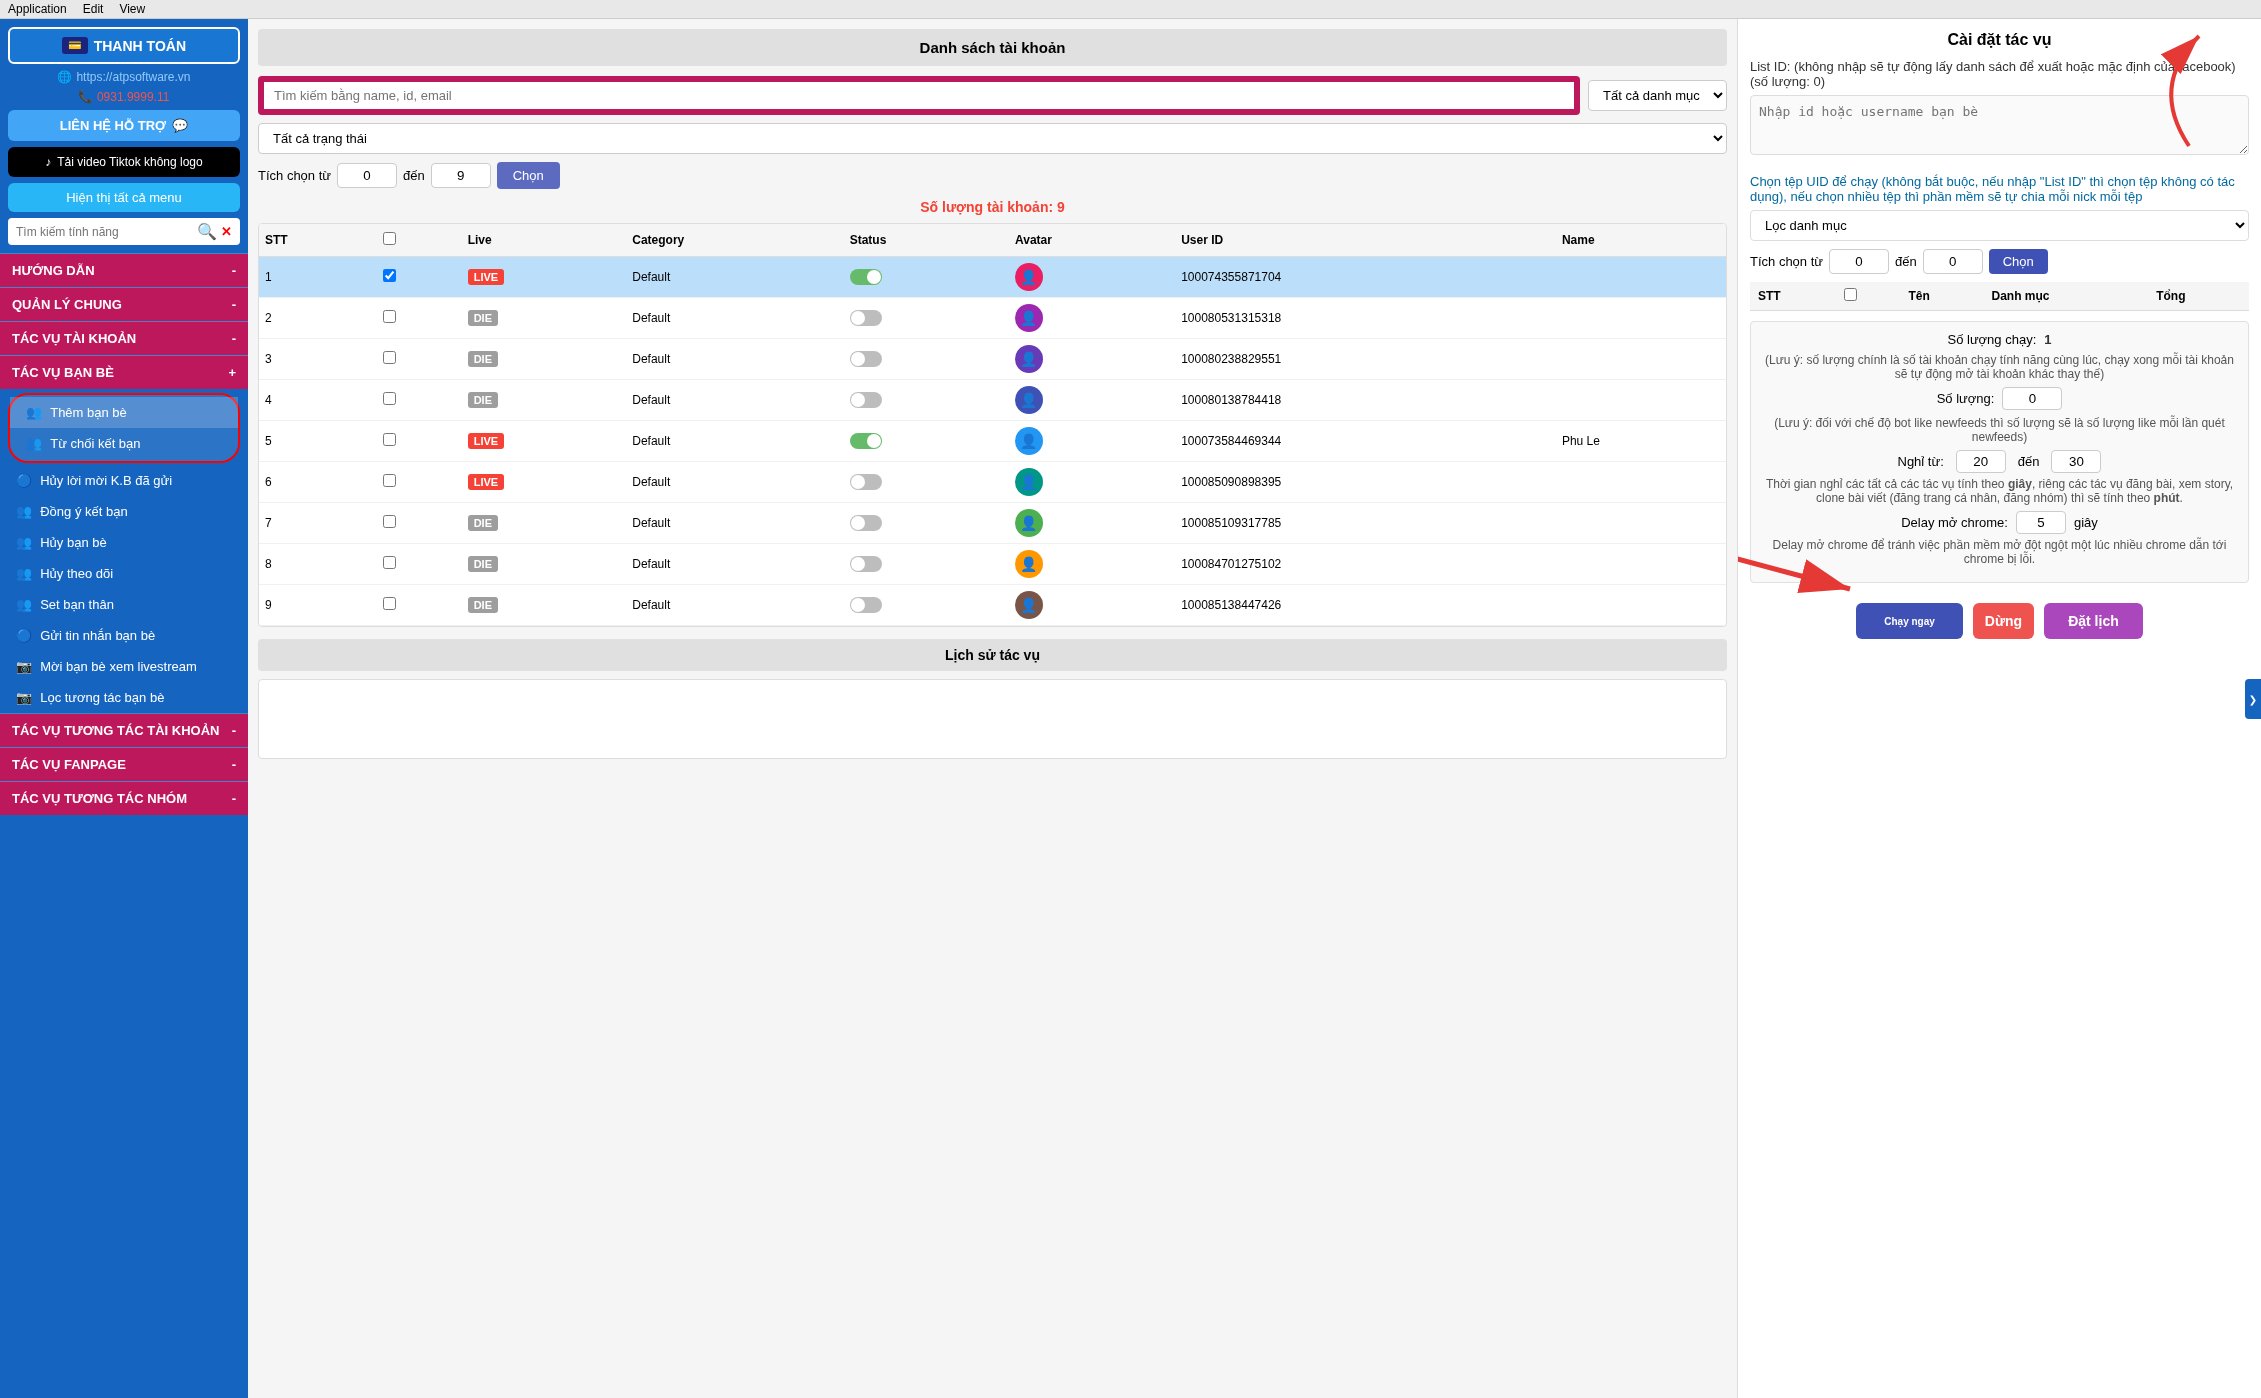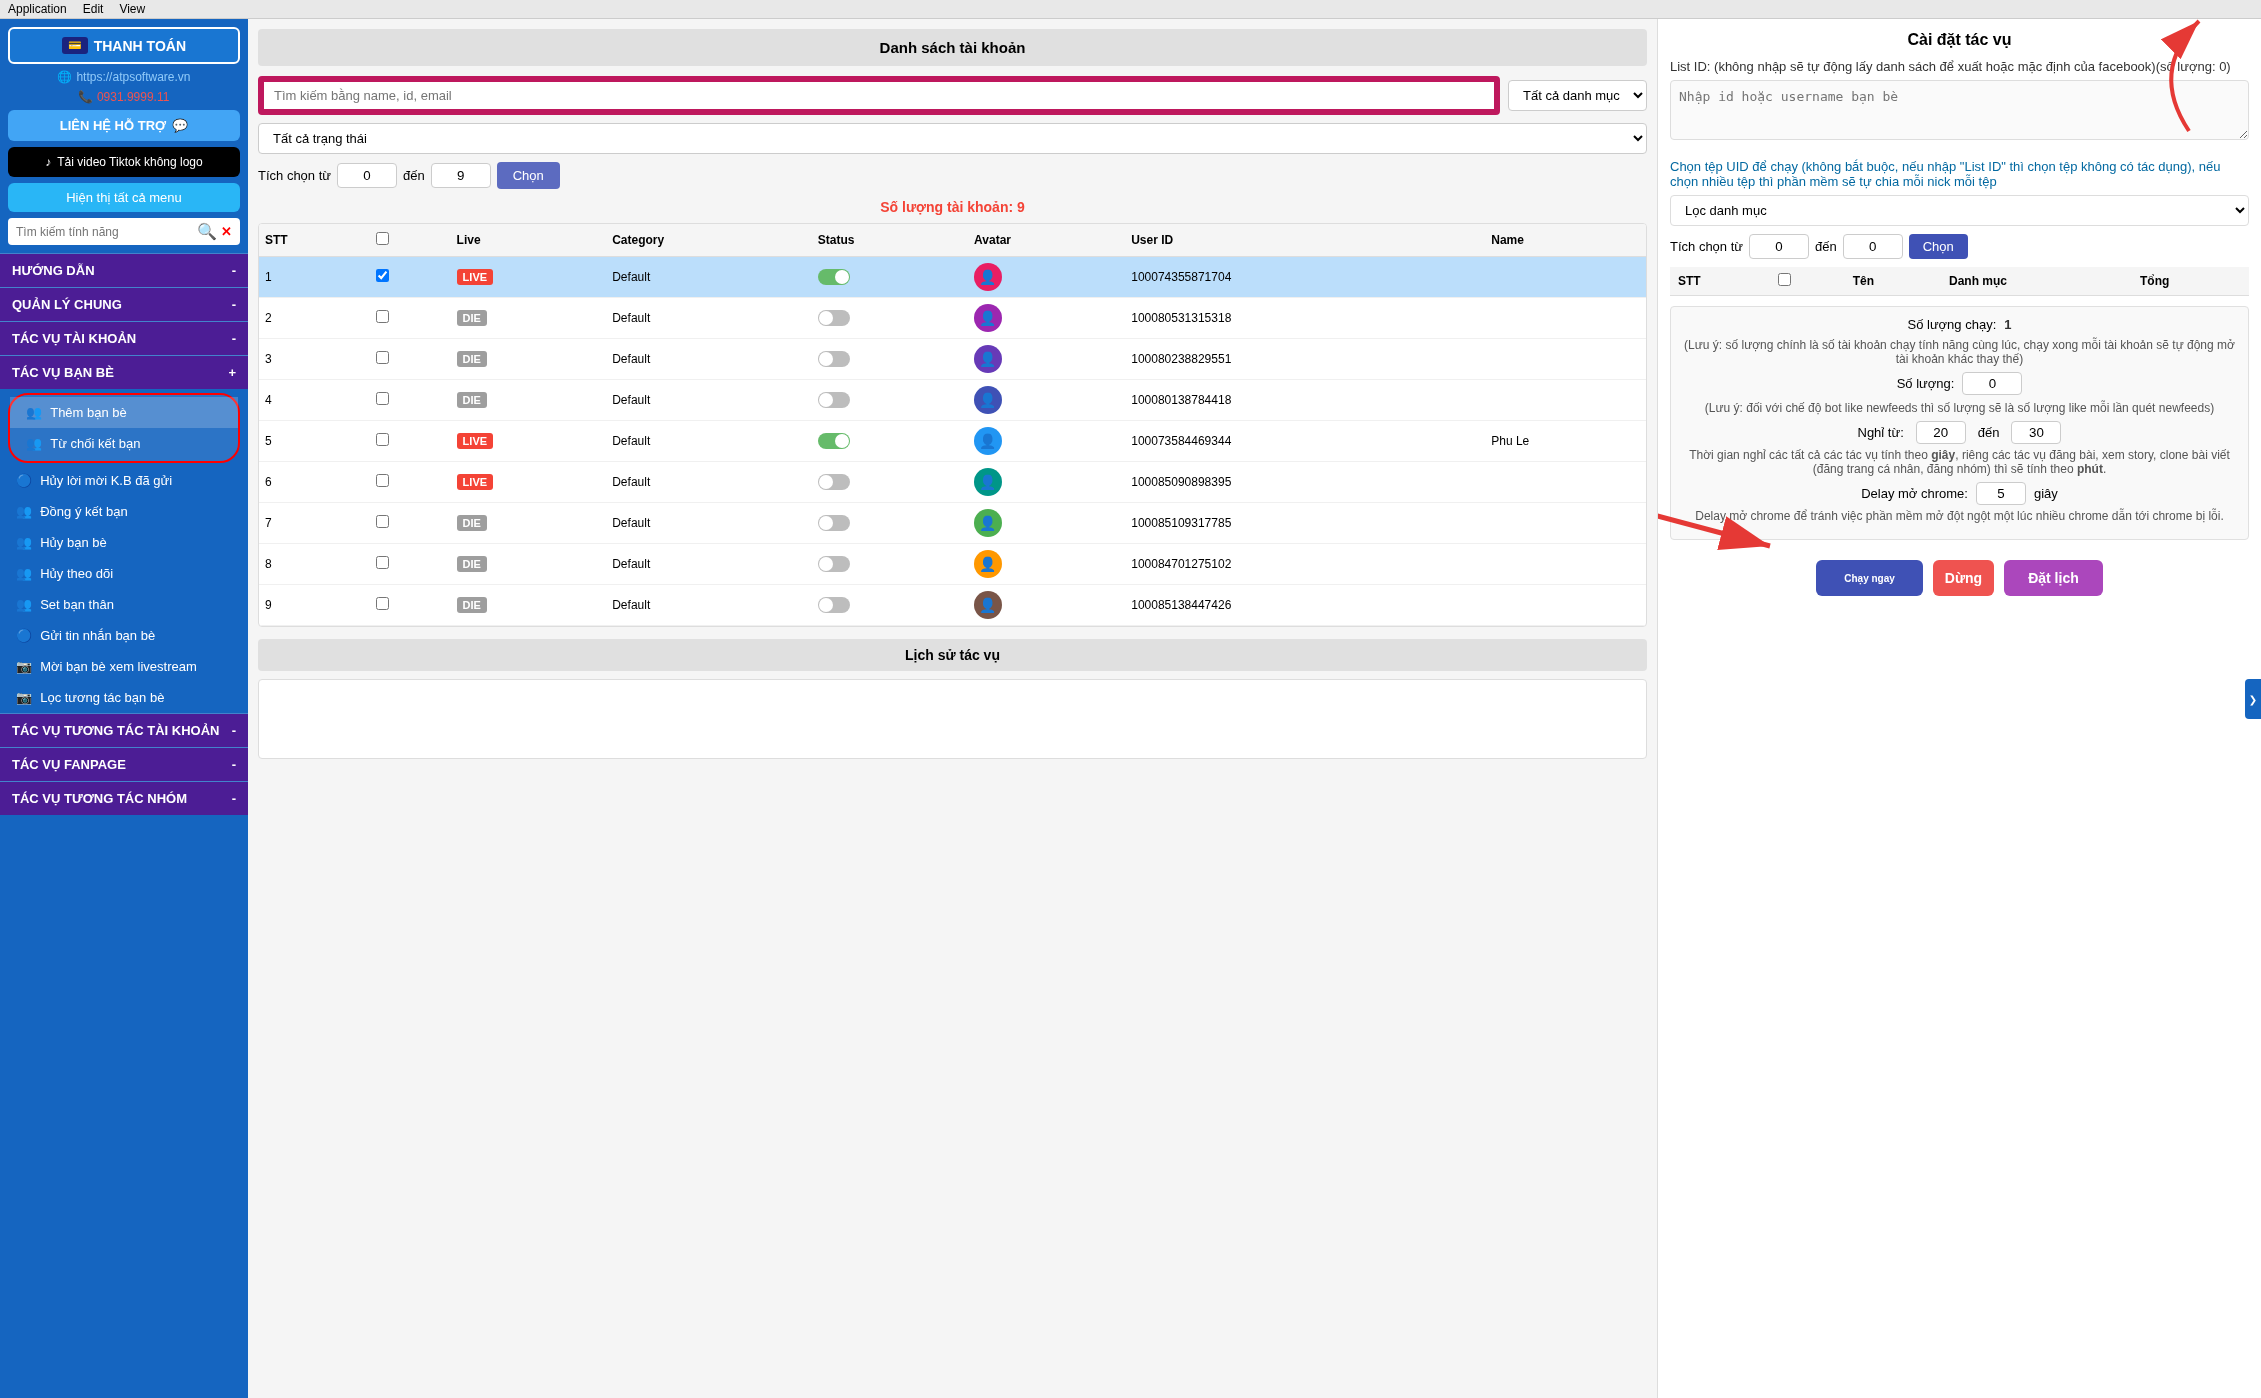--- a/index.html
+++ b/index.html
@@ -21,21 +21,21 @@
     .btn-lien-he { background: #42a5f5; color: #fff; border: none; padding: 8px; border-radius: 6px; cursor: pointer; font-weight: bold; font-size: 13px; display: flex; align-items: center; justify-content: center; gap: 6px; width: 100%; }
     .btn-tiktok { background: #000; color: #fff; border: none; padding: 8px; border-radius: 6px; cursor: pointer; font-size: 12px; display: flex; align-items: center; justify-content: center; gap: 6px; width: 100%; }
     .btn-hien-thi { background: #29b6f6; color: #fff; border: none; padding: 7px; border-radius: 6px; cursor: pointer; font-size: 13px; width: 100%; }
     .search-box { display: flex; align-items: center; background: #fff; border-radius: 4px; padding: 4px 8px; gap: 4px; }
     .search-box input { border: none; outline: none; flex: 1; font-size: 12px; }
     .search-icon { font-size: 16px; }
     .search-close { color: red; font-weight: bold; cursor: pointer; }
     
     
     .nav-section { border-top: 1px solid rgba(255,255,255,0.2); }
-    .nav-header { background: #4c1d95; color: #fff; padding: 9px 12px; font-weight: bold; font-size: 13px; display: flex; justify-content: space-between; align-items: center; cursor: pointer; }
+    .nav-header { background: #be185d; color: #fff; padding: 9px 12px; font-weight: bold; font-size: 13px; display: flex; justify-content: space-between; align-items: center; cursor: pointer; }
     .nav-item { padding: 8px 16px; color: #fff; cursor: pointer; font-size: 13px; display: flex; align-items: center; gap: 8px; }
     .nav-item.active { background: rgba(255,255,255,0.2); }
     
     
     .content-area { flex: 1; display: flex; overflow: hidden; }
     
     
     .middle-panel { flex: 1; padding: 10px; overflow-y: auto; background: #f5f5f5; }
     .warning-text { color: #333; font-size: 13px; margin-bottom: 10px; text-align: center; }
     .section-title { background: #e0e0e0; text-align: center; padding: 10px; font-size: 15px; font-weight: bold; border-radius: 4px; margin-bottom: 10px; }
@@ -61,21 +61,21 @@
     .toggle-switch.on { background: #66bb6a; }
     .toggle-knob { width: 14px; height: 14px; background: #fff; border-radius: 50%; position: absolute; top: 1px; left: 1px; transition: left 0.2s; }
     .toggle-switch.on .toggle-knob { left: 17px; }
     
     
     .history-section { margin-top: 12px; }
     .history-title { background: #e0e0e0; text-align: center; padding: 8px; font-size: 14px; font-weight: bold; border-radius: 4px; margin-bottom: 8px; }
     .history-content { background: #fff; border: 1px solid #ddd; border-radius: 4px; min-height: 80px; padding: 8px; }
     
     
-    .right-panel { width: 604px; padding: 12px; background: #fff; border-left: 1px solid #ddd; overflow-y: auto; flex-shrink: 0; }
+    .right-panel { width: 524px; padding: 12px; background: #fff; border-left: 1px solid #ddd; overflow-y: auto; flex-shrink: 0; }
     .right-panel-title { font-size: 16px; font-weight: bold; text-align: center; margin-bottom: 10px; }
     .config-label { font-size: 13px; margin-bottom: 6px; color: #333; }
     .config-input { border: 1px solid #ddd; border-radius: 4px; padding: 8px; width: 100%; font-size: 13px; margin-bottom: 8px; background: #fafafa; min-height: 60px; resize: vertical; }
     .config-section-label { font-size: 13px; margin: 8px 0 6px 0; color: #0369a1; }
     .folder-select { display: flex; align-items: center; gap: 8px; margin-bottom: 8px; }
     .folder-select-box { border: 1px solid #ddd; border-radius: 4px; padding: 6px 10px; flex: 1; background: #fff; font-size: 13px; }
     .config-select-range { display: flex; align-items: center; gap: 6px; margin-bottom: 8px; font-size: 13px; }
     .config-select-range input { width: 60px; border: 1px solid #ccc; border-radius: 4px; padding: 4px 8px; text-align: center; }
     .btn-chon-blue { background: #3f51b5; color: #fff; border: none; padding: 5px 14px; border-radius: 4px; cursor: pointer; font-size: 13px; }
     

